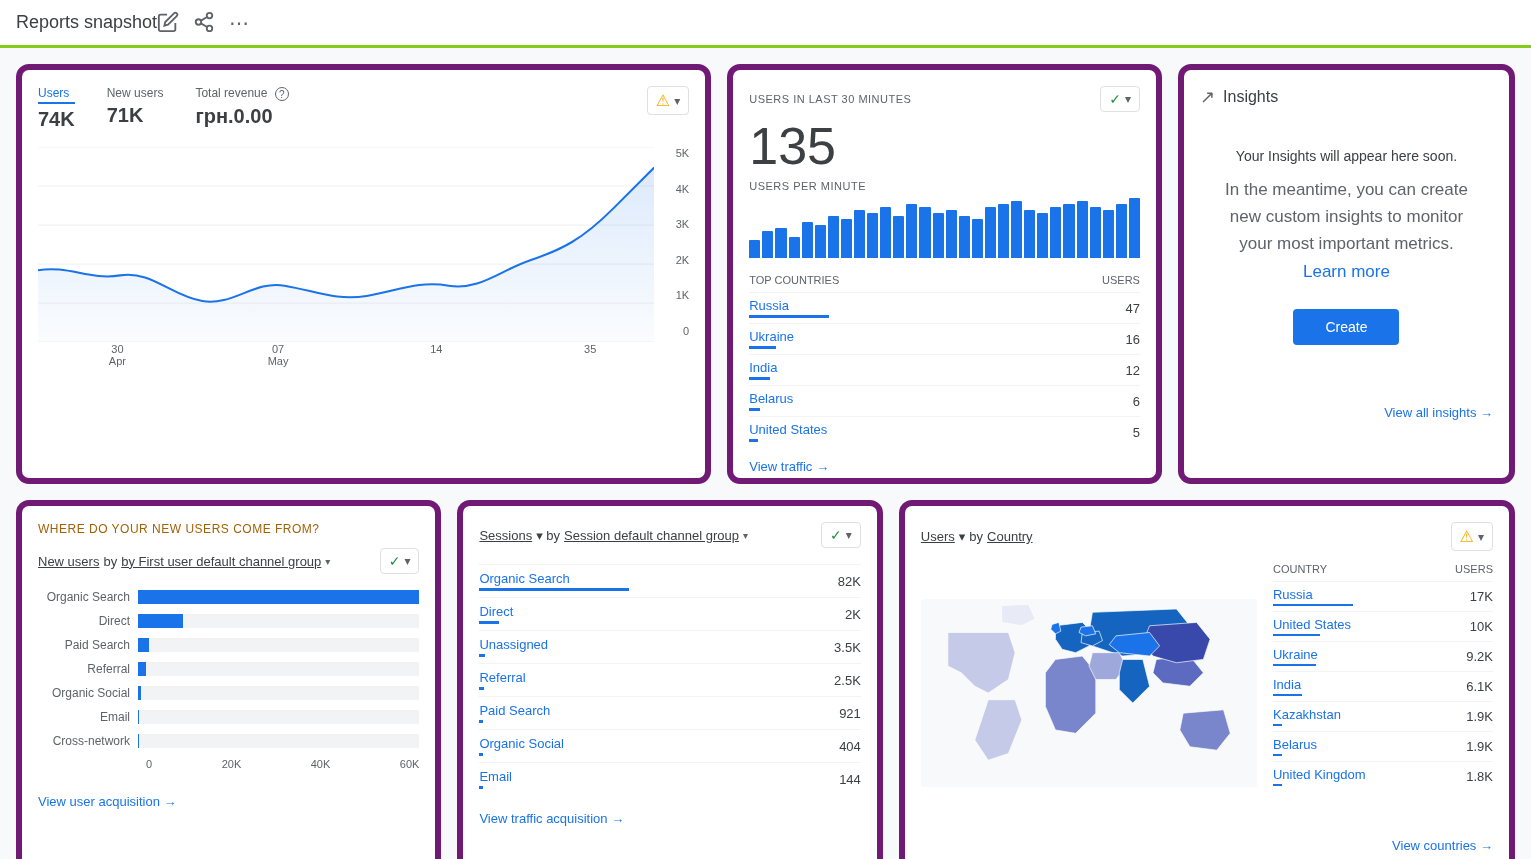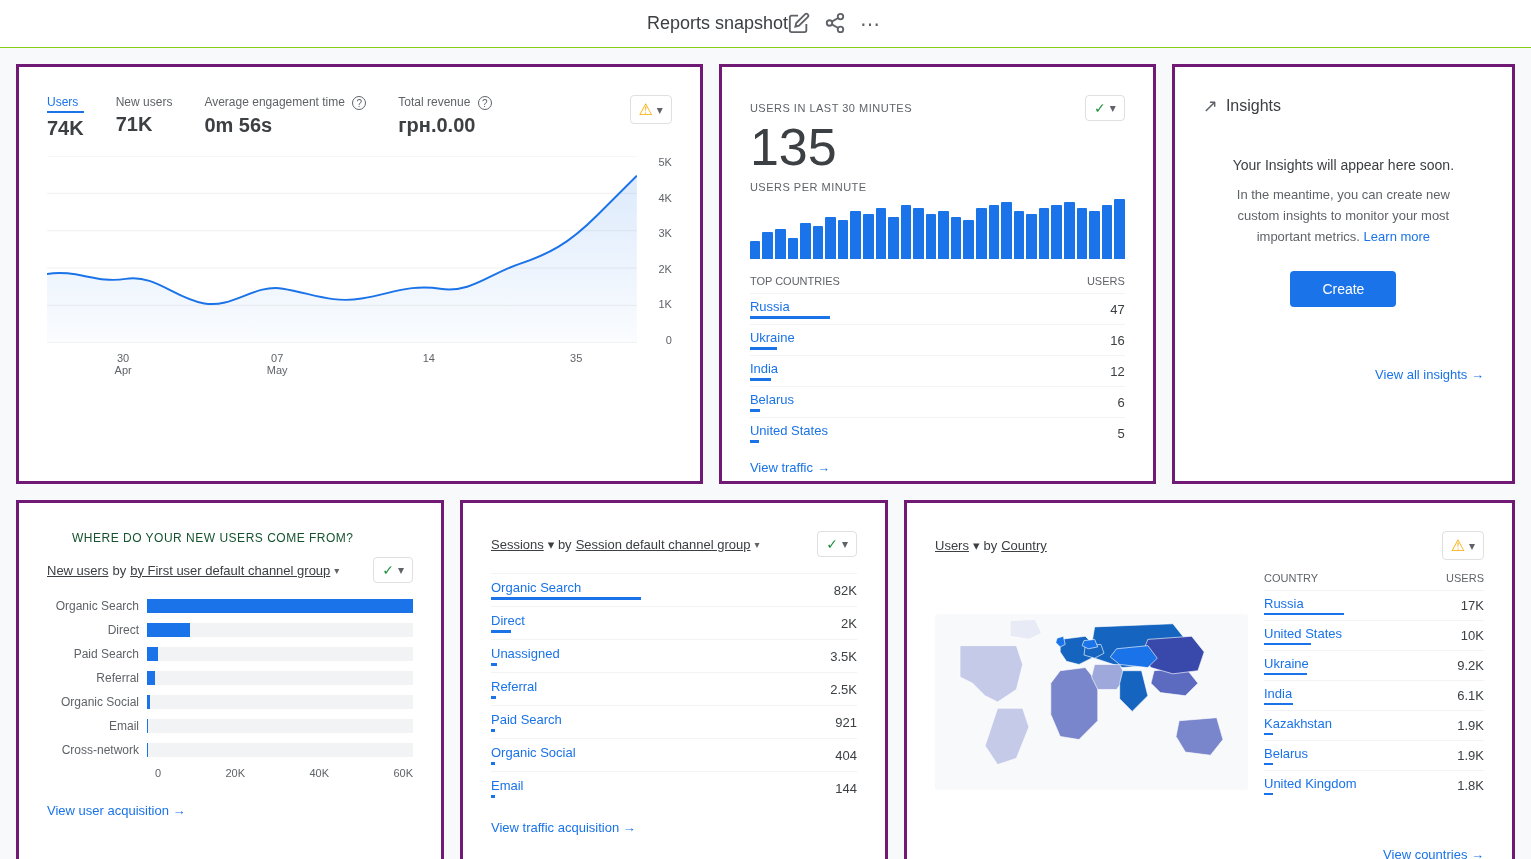--- a/index.html
+++ b/index.html
@@ -1,39 +1,39 @@
 <!DOCTYPE html>
 <html><head>
   <meta charset="utf-8">
   <style>
     * { box-sizing: border-box; margin: 0; padding: 0; }
     body { font-family: 'Google Sans', Arial, sans-serif; background: #f8f9fa; color: #3c4043; font-size: 13px; }
     
     .page-header {
       background: #fff;
       padding: 8px 16px;
-      border-bottom: 1px solid #84cc16;
+      border-bottom: 3px solid #84cc16;
       display: flex;
       align-items: center;
-      justify-content: center;
+      justify-content: flex-start;
       height: 48px;
     }
     .page-title { font-size: 18px; font-weight: 400; color: #3c4043; }
     .header-actions { display: flex; gap: 12px; }
     .header-icon { width: 24px; height: 24px; color: #5f6368; cursor: pointer; }
     
     .main-content { padding: 16px; display: flex; flex-direction: column; gap: 16px; }
     
     .top-row { display: flex; gap: 16px; height: 420px; }
     
     .card {
       background: #fff;
-      border: 3px solid #701a75;
-      border-radius: 0;
-      padding: 28px;
+      border: 6px solid #701a75;
+      border-radius: 13px;
+      padding: 16px;
       overflow: hidden;
     }
     
     .card-users { flex: 2; }
     .card-realtime { flex: 1.2; }
     .card-insights { flex: 0.9; }
     
     .metrics-row { display: flex; gap: 32px; margin-bottom: 16px; align-items: flex-start; }
     .metric-item { display: flex; flex-direction: column; }
     .metric-label { font-size: 12px; color: #1a73e8; border-bottom: 2px solid #1a73e8; padding-bottom: 2px; margin-bottom: 4px; cursor: pointer; }
@@ -57,21 +57,21 @@
       font-size: 11px; color: #5f6368; text-align: right; width: 30px;
     }
     .chart-svg { position: absolute; left: 0; right: 35px; top: 0; bottom: 30px; }
     .chart-labels-x {
       position: absolute; bottom: 0; left: 0; right: 22px;
       display: flex; justify-content: space-around;
       font-size: 11px; color: #5f6368;
     }
     .chart-label-x { display: flex; flex-direction: column; align-items: center; }
     
-    .realtime-header { display: flex; align-items: center; justify-content: space-between; }
+    .realtime-header { display: flex; align-items: center; justify-content: space-between; margin-bottom: 8px; }
     .section-label { font-size: 11px; color: #5f6368; letter-spacing: 0.5px; text-transform: uppercase; font-weight: 500; }
     .realtime-number { font-size: 52px; font-weight: 300; color: #3c4043; line-height: 1; margin-bottom: 8px; }
     
     .bar-chart-mini { height: 60px; display: flex; align-items: flex-end; gap: 2px; margin-bottom: 16px; }
     .bar-mini { background: #1a73e8; min-width: 8px; flex: 1; border-radius: 1px 1px 0 0; }
     
     .countries-table { width: 100%; }
     .countries-header { display: flex; justify-content: space-between; margin-bottom: 6px; }
     .countries-header-label { font-size: 11px; color: #5f6368; font-weight: 500; text-transform: uppercase; }
     .country-row { display: flex; justify-content: space-between; align-items: center; padding: 5px 0; border-top: 1px solid #f1f3f4; }
@@ -79,31 +79,31 @@
     .country-bar { height: 3px; background: #1a73e8; margin-top: 2px; }
     .country-value { font-size: 13px; color: #3c4043; }
     
     .view-link { display: flex; align-items: center; gap: 4px; color: #1a73e8; font-size: 13px; cursor: pointer; margin-top: 12px; }
     
     .insights-header { display: flex; align-items: center; gap: 8px; margin-bottom: 24px; }
     .insights-icon { font-size: 18px; color: #5f6368; }
     .insights-title { font-size: 16px; color: #3c4043; }
     .insights-body { text-align: center; padding: 16px; }
     .insights-tagline { font-size: 14px; font-weight: 500; margin-bottom: 12px; }
-    .insights-desc { font-size: 13px; color: #5f6368; line-height: 1.6; margin-bottom: 24px; }
+    .insights-desc { font-size: 17px; color: #5f6368; line-height: 1.6; margin-bottom: 24px; }
     .insights-link { color: #1a73e8; cursor: pointer; }
     .create-btn {
       background: #1a73e8; color: #fff; border: none; border-radius: 4px;
       padding: 10px 32px; font-size: 14px; cursor: pointer; margin-bottom: 32px;
     }
     .card-acquisition { flex: 1; }
     .card-campaigns { flex: 1; }
     .card-geo { flex: 1.5; }
     
-    .card-section-title { font-size: 12px; color: #14532d; text-transform: uppercase; letter-spacing: 0.5px; font-weight: 500; margin-bottom: 12px; margin-left: 25px; }
+    .card-section-title { font-size: 12px; color: #a16207; text-transform: uppercase; letter-spacing: 0.5px; font-weight: 500; margin-bottom: 12px; }
     
     .filter-row { display: flex; align-items: center; justify-content: space-between; margin-bottom: 16px; }
     .filter-label { font-size: 13px; color: #3c4043; display: flex; align-items: center; gap: 4px; }
     .dropdown-arrow { font-size: 10px; color: #5f6368; cursor: pointer; }
     
     .horiz-bar-chart { }
     .hbar-row { display: flex; align-items: center; margin-bottom: 10px; }
     .hbar-label { width: 100px; font-size: 12px; color: #5f6368; text-align: right; padding-right: 8px; flex-shrink: 0; }
     .hbar-track { flex: 1; height: 14px; background: #f1f3f4; position: relative; }
     .hbar-fill { height: 100%; background: #1a73e8; }
@@ -168,27 +168,20 @@
     <div class="card card-users">
       <div style="display:flex; align-items:flex-start; justify-content:space-between;">
         <div class="metrics-row">
           <div class="metric-item">
             <span class="metric-label">Users</span>
             <span class="metric-value">74K</span>
           </div>
           <div class="metric-item">
             <span class="metric-label-plain">New users</span>
             <span class="metric-value">71K</span>
-          </div>
-          <div class="metric-item">
-            <span class="metric-label-plain">
-              <span>Average engagement time</span>
-              <span class="metric-help">?</span>
-            </span>
-            <span class="metric-value">0m 56s</span>
           </div>
           <div class="metric-item">
             <span class="metric-label-plain">
               <span>Total revenue</span>
               <span class="metric-help">?</span>
             </span>
             <span class="metric-value">грн.0.00</span>
           </div>
         </div>
         <div class="action-btn">

